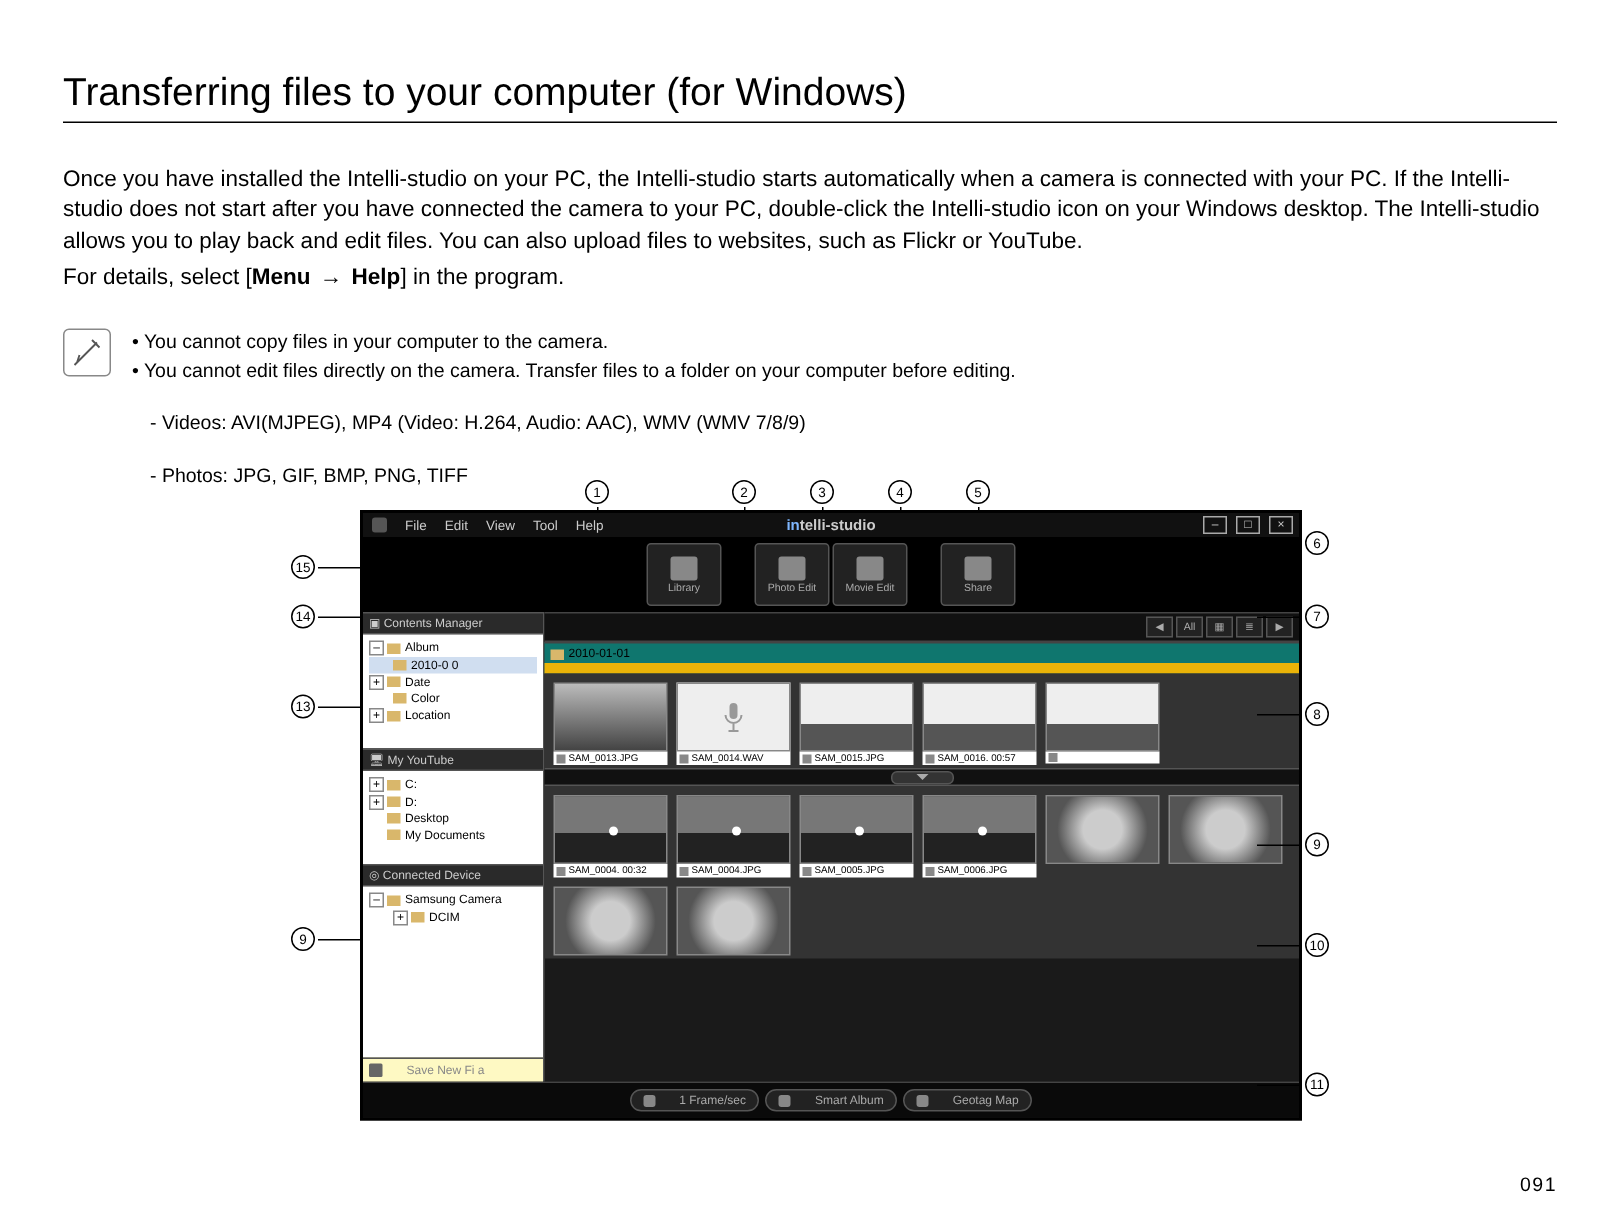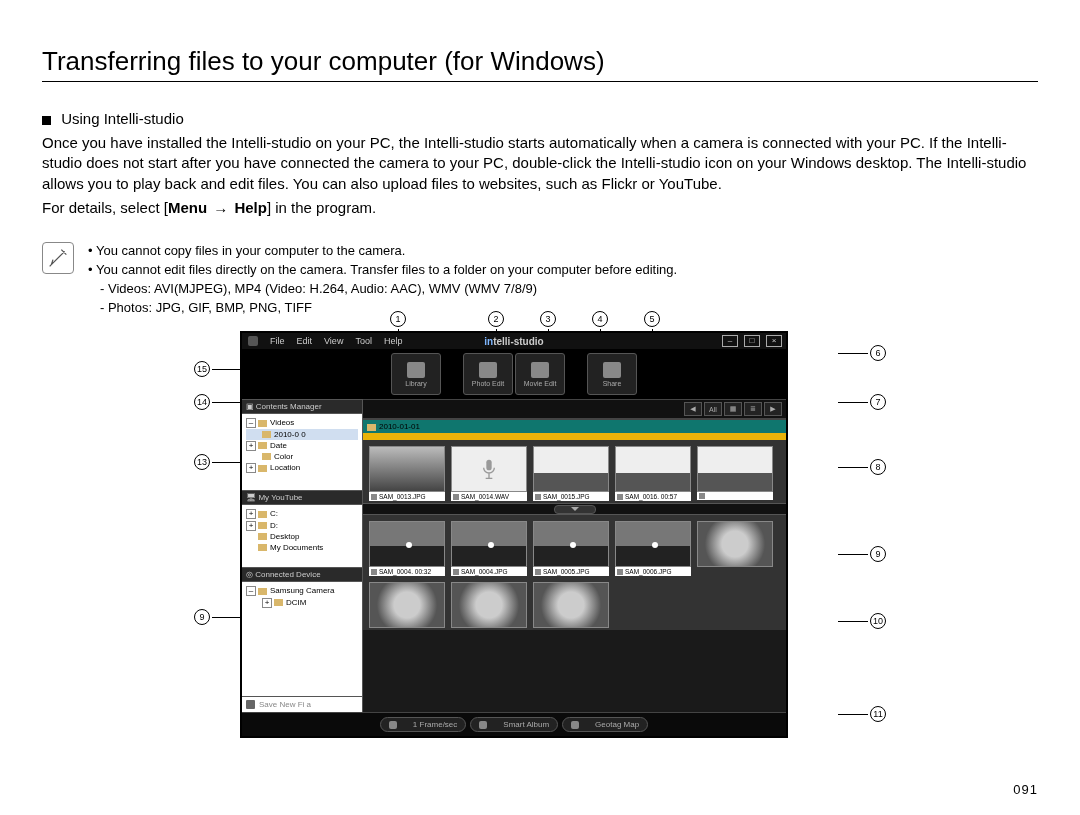--- a/index.html
+++ b/index.html
@@ -20,39 +20,39 @@
   .notebox{display:flex;margin-top:24px}
   .noteicon{
     width:30px;height:30px;border:1px solid #888;border-radius:4px;
     display:flex;align-items:center;justify-content:center;margin-right:14px;
     flex:none
   }
   .noteicon svg{width:20px;height:20px;stroke:#555;fill:none;stroke-width:1.5}
   .notes{font-size:13px;line-height:1.45}
   .notes .b{margin:0}
   .notes .b::before{content:"• "}
-  .notes .ind{margin:0 0 0 12px}
+  .notes .ind{margin:16px 0 0 12px}
   .pagenum{position:absolute;right:42px;bottom:18px;font-size:13px;letter-spacing:1px}
 
   
   .figwrap{position:relative;width:600px;margin:18px auto 0 auto}
   .callout{position:absolute;font-size:11px;display:flex;align-items:center}
   .callout .num{
     width:14px;height:14px;border:1px solid #000;border-radius:50%;
     display:inline-flex;align-items:center;justify-content:center;font-size:9px
   }
   .callout.l .ln{border-top:1px solid #000;height:0;margin-left:2px}
   .callout.l{flex-direction:row}
   .callout.r{flex-direction:row-reverse}
   .callout.r .ln{border-top:1px solid #000;height:0;margin-right:2px}
   .callout.t{flex-direction:column}
   .callout.t .ln{border-left:1px solid #000;width:0;margin-top:2px}
 
   .app{
-    width:548px;border:2px solid #000;background:#1a1a1a;color:#ddd;
+    width:628px;border:2px solid #000;background:#1a1a1a;color:#ddd;
     box-sizing:border-box;font-size:9px
   }
   .menubar{background:#111;color:#ccc;padding:3px 6px;display:flex;gap:12px;align-items:center;position:relative}
   .menubar .m{font-size:9px}
   .menubar .sys{position:absolute;right:4px;display:flex;gap:6px}
   .menubar .sys span{width:14px;height:10px;border:1px solid #aaa;display:inline-block;font-size:8px;text-align:center;line-height:9px}
   .logo{position:absolute;left:50%;transform:translateX(-50%);font-size:10px;font-weight:bold}
   .logo b{color:#7fb7ff}
 
   .toolbar{background:#000;padding:4px 0;display:flex;justify-content:center;gap:2px}
@@ -62,21 +62,21 @@
     display:flex;flex-direction:column;align-items:center;justify-content:center;font-size:7px;color:#aaa
   }
   .tbbtn .ico{width:18px;height:16px;background:#888;margin-bottom:2px;border-radius:2px}
   .bodyrow{display:flex}
   .side{width:120px;border-right:1px solid #555}
   .panelhdr{background:#2a2a2a;border-top:1px solid #555;border-bottom:1px solid #555;padding:2px 4px;font-size:8px;color:#ccc}
   .tree{background:#fff;color:#000;padding:3px 4px;font-size:8px;line-height:1.4;min-height:70px}
   .tree .row{white-space:nowrap}
   .tree .pm{display:inline-block;width:8px;text-align:center;border:1px solid #888;height:8px;line-height:7px;margin-right:2px;font-size:8px}
   .tree .fld{display:inline-block;width:9px;height:7px;background:#d9b76b;margin:0 3px 0 0;vertical-align:middle}
-  .savebar{background:#ffffff;border-top:1px solid #555;padding:3px 4px;font-size:8px;color:#888;display:flex;align-items:center;gap:4px}
+  .savebar{background:#fef9c3;border-top:1px solid #555;padding:3px 4px;font-size:8px;color:#888;display:flex;align-items:center;gap:16px}
   .savebar .disk{width:9px;height:9px;background:#666;border-radius:1px}
 
   .main{flex:1}
   .viewbar{background:#111;border-top:1px solid #444;border-bottom:1px solid #444;padding:2px 4px;display:flex;justify-content:flex-end;gap:2px}
   .viewbar span{width:16px;height:12px;border:1px solid #555;display:inline-flex;align-items:center;justify-content:center;font-size:7px;color:#aaa;background:#222}
   .sechdr{background:#0f766e;color:#000;border-top:1px solid #444;border-bottom:7px solid #eab308;padding:2px 4px;font-size:8px}
   .sechdr .fld{display:inline-block;width:9px;height:7px;background:#d9b76b;margin:0 3px 0 0;vertical-align:middle}
   .grid{background:#333;padding:6px 6px 2px 6px;display:flex;flex-wrap:wrap;gap:6px}
   .thumb{width:76px}
   .thumb .img{width:76px;height:46px;background:#555;border:1px solid #888;box-sizing:border-box}
@@ -100,24 +100,20 @@
   .t-sunset::after{content:"";position:absolute;left:36px;top:20px;width:6px;height:6px;background:#fff;border-radius:50%}
   .t-rock{background:radial-gradient(circle,#ccc 30%,#555 70%)!important}
 </style>
 </head>
 <body>
 
 <div class="page">
   <h1 class="title">Transferring files to your computer (for Windows)</h1>
   <hr class="rule">
 
-  <p class="subhead">
-    <span class="sq"></span>
-    <span>Using Intelli-studio</span>
-  </p>
   <p class="para">Once you have installed the Intelli-studio on your PC, the Intelli-studio starts automatically when a camera is connected with your PC. If the Intelli-studio does not start after you have connected the camera to your PC, double-click the Intelli-studio icon on your Windows desktop. The Intelli-studio allows you to play back and edit files. You can also upload files to websites, such as Flickr or YouTube.</p>
   <p class="para">
     <span>For details, select [</span><span class="bold">Menu</span>
     <span class="bold arrow">→</span>
     <span class="bold">Help</span><span>] in the program.</span>
   </p>
 
   <div class="notebox">
     <div class="noteicon">
       <svg viewBox="0 0 24 24">
@@ -235,21 +231,21 @@
               <span class="ico"></span>
               <span>Share</span>
             </div>
         </div>
       </div>
 
       <div class="bodyrow">
         <div class="side">
           <div class="panelhdr">▣ <span>Contents Manager</span></div>
           <div class="tree">
-            <div class="row"><span class="pm">–</span><span class="fld"></span><span>Videos</span></div>
+            <div class="row"><span class="pm">–</span><span class="fld"></span><span>Album</span></div>
             <div class="row" style="padding-left:16px;background:#d0def0"><span class="fld"></span><span>2010-0 0</span></div>
             <div class="row"><span class="pm">+</span><span class="fld"></span><span>Date</span></div>
             <div class="row" style="padding-left:16px"><span class="fld"></span><span>Color</span></div>
             <div class="row"><span class="pm">+</span><span class="fld"></span><span>Location</span></div>
           </div>
           <div class="panelhdr">🖥 <span>My YouTube</span></div>
           <div class="tree" style="min-height:56px">
             <div class="row"><span class="pm">+</span><span class="fld"></span><span>C:</span></div>
             <div class="row"><span class="pm">+</span><span class="fld"></span><span>D:</span></div>
             <div class="row" style="padding-left:12px"><span class="fld"></span><span>Desktop</span></div>

